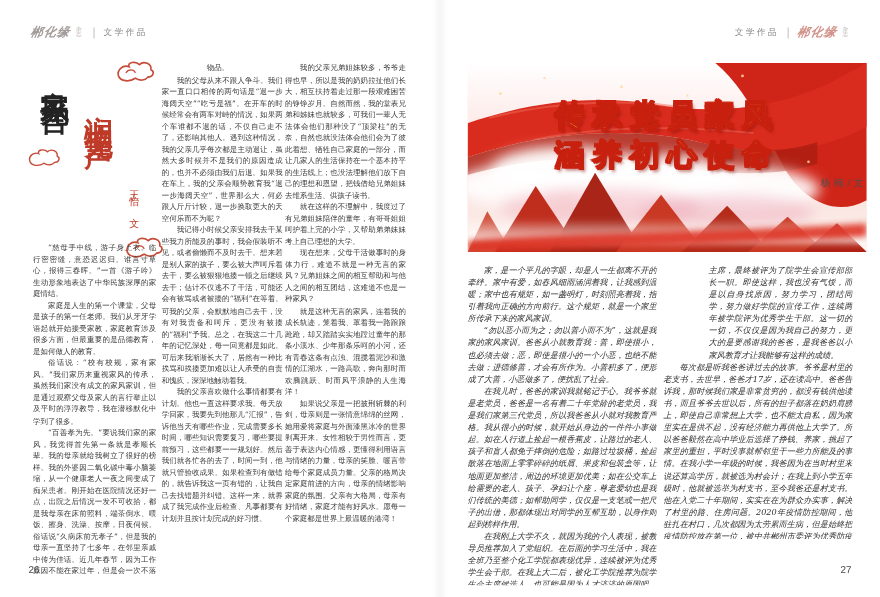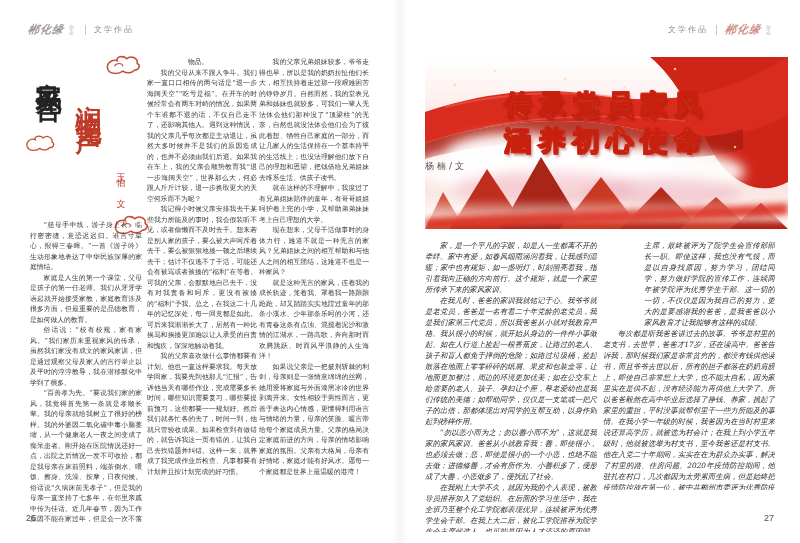--- a/index.html
+++ b/index.html
@@ -53,21 +53,21 @@
   .hero svg { position:absolute; left:0; top:0; }
   .hero-title { position:absolute; width:100%; text-align:center;
                 font-family:"Liberation Sans",sans-serif; font-weight:800;
                 font-size:27px; letter-spacing:7px; color:#ffd83d;
                 -webkit-text-stroke:1.1px #c8200f;
                 text-shadow:-1px -1px 0 #c8200f, 1px -1px 0 #c8200f,
                             -1px 1px 0 #c8200f, 1px 1px 0 #c8200f,
                             2px 3px 3px rgba(130,15,5,.55); }
   .hero-title.l1 { top:30px; }
   .hero-title.l2 { top:66px; }
-  .hero-author { position:absolute; top:103px; width:100%; text-align:left;
+  .hero-author { position:absolute; top:103px; width:100%; text-align:right;
                  font-size:9px; letter-spacing:3px; color:#5a4a48;
                  font-family:"DejaVu Serif",serif; }
 
   
   .pageno { position:absolute; top:513px; font-family:"Liberation Sans",sans-serif;
             font-size:9px; color:#4a4a4a; }
   .pageno.pl { left:26px; }
   .pageno.pr { right:26px;text-align:center; }
   .gutter { position:absolute; left:393px; top:0; width:14px; height:543px;
             background:linear-gradient(90deg,rgba(0,0,0,0) 0%,rgba(110,80,80,.06) 50%,rgba(0,0,0,0) 100%); }
@@ -181,22 +181,22 @@
 
       <path d="M0,162 C90,153 220,155 363,146 L363,158 C230,166 90,168 0,172 Z" fill="#dd3320" opacity="0.9" filter="url(#b3)"></path>
     </svg>
     <div class="hero-title l1">传承党员家风</div>
     <div class="hero-title l2">涵养初心使命</div>
     <div class="hero-author">杨楠/文</div>
   </div>
 
   <div class="col rp-col rp-c1">
       <p class="para">家，是一个平凡的字眼，却是人一生都离不开的牵绊。家中有爱，如春风细雨涵润着我，让我感到温暖；家中也有规矩，如一盏明灯，时刻照亮着我，指引着我向正确的方向前行。这个规矩，就是一个家里所传承下来的家风家训。</p>
+      <p class="para">“勿以恶小而为之；勿以善小而不为”，这就是我家的家风家训。爸爸从小就教育我：善，即使很小，也必须去做；恶，即使是很小的一个小恶，也绝不能去做；进德修善，才会有所作为。小善积多了，便形成了大善，小恶做多了，便扰乱了社会。</p>
       <p class="para">在我儿时，爸爸的家训我就铭记于心。我爷爷就是老党员，爸爸是一名有着二十年党龄的老党员，我是我们家第三代党员，所以我爸爸从小就对我教育严格。我从很小的时候，就开始从身边的一件件小事做起。如在人行道上捡起一根香蕉皮，让路过的老人、孩子和盲人都免于摔倒的危险；如路过垃圾桶，捡起散落在地面上零零碎碎的纸屑、果皮和包装盒等，让地面更加整洁，周边的环境更加优美；如在公交车上给需要的老人、孩子、孕妇让个座，尊老爱幼也是我们传统的美德；如帮助同学，仅仅是一支笔或一把尺子的出借，那都体现出对同学的互帮互助，以身作则起到榜样作用。</p>
-      <p class="para">“勿以恶小而为之；勿以善小而不为”，这就是我家的家风家训。爸爸从小就教育我：善，即使很小，也必须去做；恶，即使是很小的一个小恶，也绝不能去做；进德修善，才会有所作为。小善积多了，便形成了大善，小恶做多了，便扰乱了社会。</p>
       <p class="para">在我刚上大学不久，就因为我的个人表现，被教导员推荐加入了党组织。在后面的学习生活中，我在全班乃至整个化工学院都表现优异，连续被评为优秀学生会干部。在我上大二后，被化工学院推荐为院学生会主席候选人，也可能是因为人才济济的原因吧，我没能如愿当上学生会</p>
     </div>
   <div class="col rp-col rp-c2">
       <p class="para noindent">主席，最终被评为了院学生会宣传部部长一职。即使这样，我也没有气馁，而是以自身找原因，努力学习，团结同学，努力做好学院的宣传工作，连续两年被学院评为优秀学生干部。这一切的一切，不仅仅是因为我自己的努力，更大的是要感谢我的爸爸，是我爸爸以小家风教育才让我能够有这样的成绩。</p>
       <p class="para">每次都是听我爸爸讲过去的故事。爷爷是村里的老支书，去世早，爸爸才17岁，还在读高中。爸爸告诉我，那时候我们家是非常贫穷的，都没有钱供他读书，而且爷爷去世以后，所有的担子都落在奶奶肩膀上，即使自己非常想上大学，也不能太自私，因为家里实在是供不起，没有经济能力再供他上大学了。所以爸爸毅然在高中毕业后选择了挣钱、养家，挑起了家里的重担，平时没事就帮邻里干一些力所能及的事情。在我小学一年级的时候，我爸因为在当时村里来说还算高学历，就被选为村会计；在我上到小学五年级时，他就被选举为村支书，至今我爸还是村支书。他在入党二十年期间，实实在在为群众办实事，解决了村里的路、住房问题。2020年疫情防控期间，他驻扎在村口，几次都因为太劳累而生病，但是始终把疫情防控放在第一位，被中共郴州市委评为优秀防疫工作者，而且多次被中共郴州市委评为优秀村党支部书记。我爸就是我最好的学习榜样。</p>
     </div>
 
   <div class="pageno pl">26</div>
   <div class="pageno pr">27</div>
   <div class="gutter"></div>

